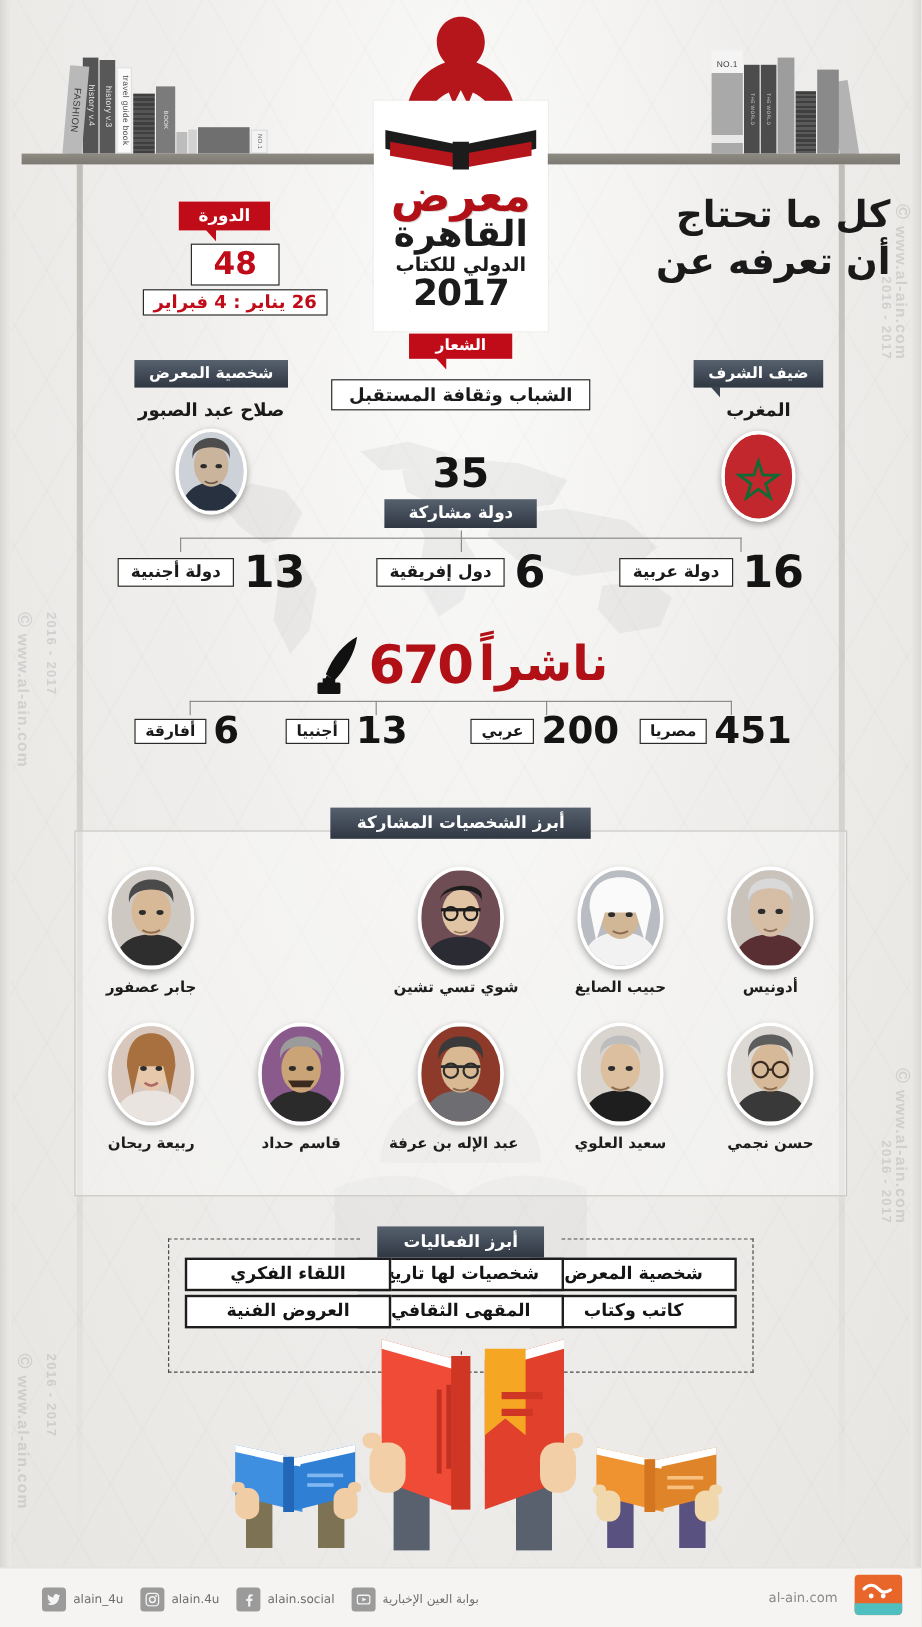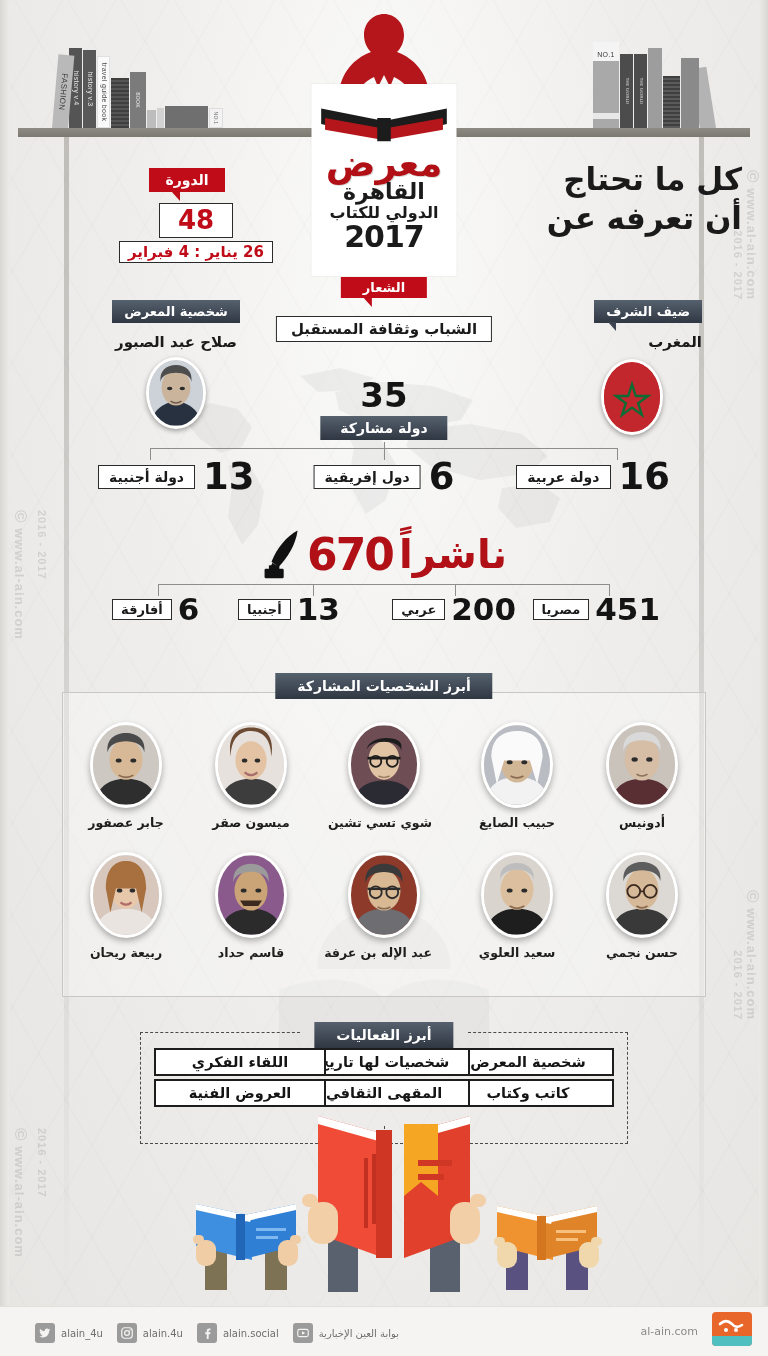--- a/index.html
+++ b/index.html
@@ -51,21 +51,21 @@
   
   .logo-card{
     position:absolute;left:50%;transform:translateX(-50%);
     top:84px;width:145px;height:192px;background:#fff;
     box-shadow:0 0 0 1px rgba(0,0,0,.03);
     z-index:6;text-align:center;
   }
   .logo-figure{position:absolute;left:50%;transform:translateX(-50%);top:8px;width:150px;height:120px;z-index:5;}
   .logo-ar1{font-size:37px;font-weight:bold;color:#b11016;line-height:.95;margin-top:62px;
     text-shadow:1px 1px 0 rgba(0,0,0,.15);}
-  .logo-ar2{font-size:22px;font-weight:bold;color:#1b1b1b;line-height:1;}
+  .logo-ar2{font-size:30px;font-weight:bold;color:#1b1b1b;line-height:1;}
   .logo-ar3{font-size:16px;font-weight:bold;color:#1b1b1b;line-height:1.2;}
   .logo-year{font-size:30px;font-weight:bold;color:#1b1b1b;line-height:1;letter-spacing:-1px;}
 
   
   .red-tag{
     background:#c00c18;color:#fff;font-weight:bold;
     padding:4px 16px;font-size:14px;display:inline-block;position:relative;
   }
   .red-tag::after{
     content:"";position:absolute;left:22px;bottom:-9px;
@@ -294,21 +294,21 @@
     </div>
   </div>
 
   <div style="position:absolute;left:50%;transform:translateX(-50%);top:277px;z-index:7;">
     <span class="red-tag" style="padding:3px 22px;font-size:13px;">الشعار</span>
   </div>
   <div style="position:absolute;left:50%;transform:translateX(-50%);top:316px;">
     <span class="wbox" style="font-size:15px;padding:3px 14px;">الشباب وثقافة المستقبل</span>
   </div>
 
-  <div style="position:absolute;right:66px;top:300px;text-align:right;width:140px;">
+  <div style="position:absolute;right:66px;top:300px;text-align:center;width:140px;">
     <span class="navy-tag caret">ضيف الشرف</span>
     <div style="margin-top:10px;font-size:15px;font-weight:bold;color:#1a1a1a;">المغرب</div>
     <div style="margin:8px auto 0;width:62px;">
       <div class="flag-oval">
         <svg viewBox="0 0 62 76" style="width:100%;height:100%;display:block;">
           <rect width="62" height="76" fill="#c1272d"></rect>
           <path d="M31 24 l4.2 12.9h13.6l-11 8 4.2 12.9-11-8-11 8 4.2-12.9-11-8h13.6z" fill="none" stroke="#0e6b34" stroke-width="2.6"></path>
         </svg>
       </div>
     </div>
@@ -439,34 +439,20 @@
         <path d="M17 28 c0-14 38-14 38 0 l0-6 c0-12-38-12-38 6z" fill="#1d1d1d"></path>
         <rect x="18" y="34" width="36" height="3" fill="#1d1d1d"></rect>
         <circle cx="27" cy="39" r="6" fill="none" stroke="#1d1d1d" stroke-width="2"></circle>
         <circle cx="45" cy="39" r="6" fill="none" stroke="#1d1d1d" stroke-width="2"></circle>
         <path d="M30 55 q6 3 12 0" stroke="#9a7a5e" stroke-width="1.6" fill="none"></path>
       </svg>
     </div>
     <div class="nm">شوي تسي تشين</div>
   </div>
 
-  <div class="person" style="left:203px;top:722px;">
-    <div class="pic">
-      <svg viewBox="0 0 72 86" style="width:100%;height:100%;display:block;">
-        <rect width="72" height="86" fill="#e6e1dc"></rect>
-        <path d="M0 86 c6-22 20-28 36-28 s30 6 36 28z" fill="#3d3d3d"></path>
-        <ellipse cx="36" cy="38" rx="17" ry="21" fill="#e3c3a4"></ellipse>
-        <path d="M14 34 c0-20 10-28 22-28 s22 8 22 28 c4-22-6-32-22-32 s-26 10-22 32z" fill="#6b4b33"></path>
-        <ellipse cx="29" cy="38" rx="3" ry="2.2" fill="#2c2c2c"></ellipse>
-        <ellipse cx="43" cy="38" rx="3" ry="2.2" fill="#2c2c2c"></ellipse>
-        <path d="M29 51 q7 6 14 0" stroke="#a86d6d" stroke-width="2.4" fill="none"></path>
-      </svg>
-    </div>
-    <div class="nm">ميسون صقر</div>
-  </div>
 
   <div class="person" style="left:78px;top:722px;">
     <div class="pic">
       <svg viewBox="0 0 72 86" style="width:100%;height:100%;display:block;">
         <rect width="72" height="86" fill="#cdc8c2"></rect>
         <path d="M0 86 c6-22 20-28 36-28 s30 6 36 28z" fill="#2e2e2e"></path>
         <ellipse cx="36" cy="37" rx="18" ry="22" fill="#d7b998"></ellipse>
         <path d="M16 29 c2-16 38-16 40 0 c2-14-8-21-20-21 s-22 7-20 21z" fill="#4a4a4a"></path>
         <ellipse cx="28" cy="38" rx="3.2" ry="2.2" fill="#2c2c2c"></ellipse>
         <ellipse cx="44" cy="38" rx="3.2" ry="2.2" fill="#2c2c2c"></ellipse>

